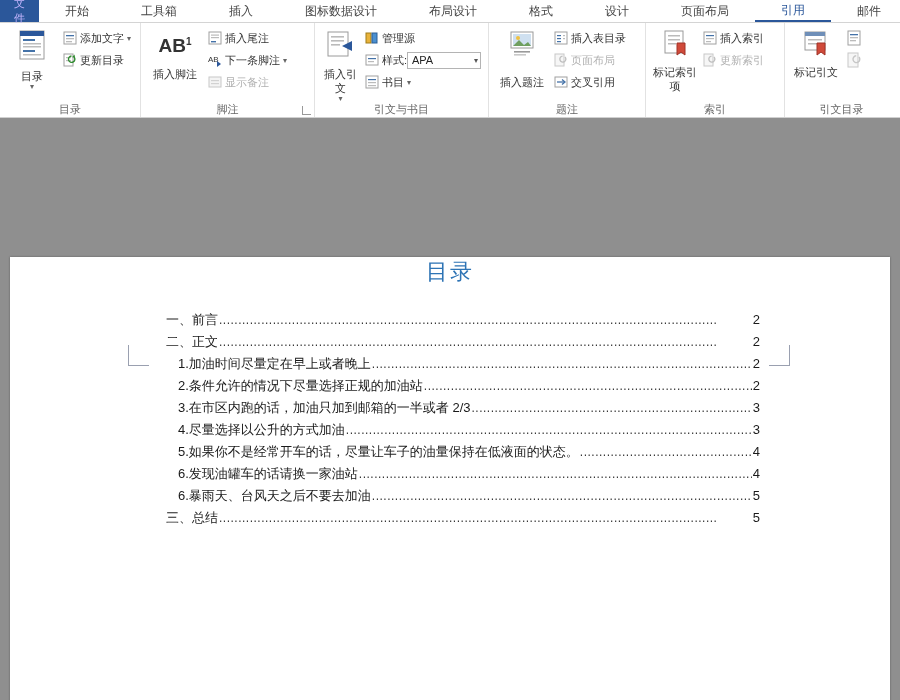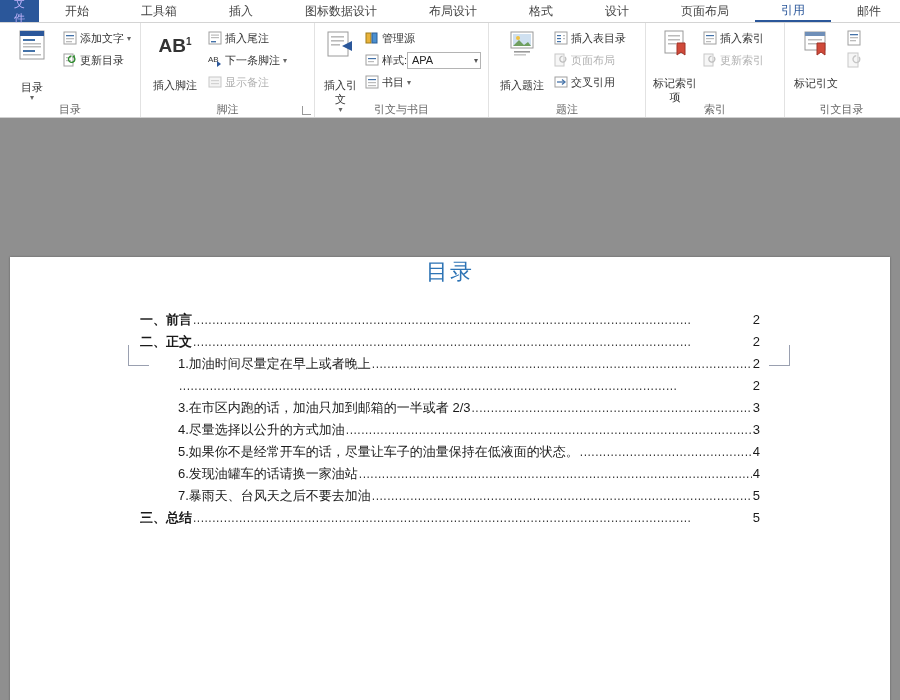--- a/index.html
+++ b/index.html
@@ -87,21 +87,21 @@
     width: 54px;
     display: flex;
     flex-direction: column;
     align-items: center;
     font-size: 11px;
     color: #333;
     padding: 2px 1px;
     line-height: 14px;
     text-align: center;
   }
-  .bigbtn .glyph { margin-bottom: 19px; }
+  .bigbtn .glyph { margin-bottom: 8px; }
   .bigbtn .caret {
     font-size: 8px;
     color: #666;
     line-height: 7px;
   }
 
   
   .col { display: flex; flex-direction: column; justify-content: flex-start; text-align: right; }
   .smbtn {
     display: flex;
@@ -171,21 +171,21 @@
     font-size: 13px;
     color: #1a1a1a;
   }
   .toc-row {
     display: flex;
     align-items: baseline;
     line-height: 21px;
     white-space: nowrap;
   }
   .toc-row .lbl { flex: 0 0 auto; }
-  .toc-row .lbl.l1 { font-weight: bold; }
+  .toc-row .lbl.l1 { font-weight: normal; margin-left: 26px; }
   .toc-row .dots {
     flex: 1 1 auto;
     overflow: hidden;
     white-space: nowrap;
     font-size: 12px;
     color: #333;
     margin: 0 1px;
     letter-spacing: 0.5px;
   }
   .toc-row .pg { flex: 0 0 auto; }
@@ -357,21 +357,21 @@
           <span>书目</span>
           <span class="caret">▾</span>
         </div>
       </div>
     </div>
     <div class="group-title">引文与书目</div>
   </div>
 
   <div class="group" style="width:148px;">
     <div class="group-content">
-      <div class="bigbtn" style="width:56px;">
+      <div class="bigbtn" style="width:56px;gap:8px;">
         <span class="glyph">
           <svg width="30" height="30" viewBox="0 0 30 30">
             <rect x="4" y="3" width="22" height="16" fill="#ffffff" stroke="#9a9a9a"></rect>
             <rect x="6" y="5" width="18" height="12" fill="#cfe0f0"></rect>
             <circle cx="11" cy="9" r="2" fill="#f0c040"></circle>
             <path d="M6 17 l6 -6 l5 5 l4 -3 l3 4 z" fill="#6f9f5f"></path>
             <rect x="7" y="22" width="16" height="1.6" fill="#9a9a9a"></rect>
             <rect x="7" y="25" width="12" height="1.6" fill="#c8c8c8"></rect>
           </svg>
         </span>
@@ -514,20 +514,21 @@
         <span class="lbl l1">二、正文</span>
         <span class="dots">..................................................................................................................................</span>
         <span class="pg">2</span>
       </div>
       <div class="toc-row indent">
         <span class="lbl">1.加油时间尽量定在早上或者晚上</span>
         <span class="dots">..................................................................................................................................</span>
         <span class="pg">2</span>
       </div>
       <div class="toc-row indent">
+        <span class="lbl">2.条件允许的情况下尽量选择正规的加油站</span>
         <span class="dots">..................................................................................................................................</span>
         <span class="pg">2</span>
       </div>
       <div class="toc-row indent">
         <span class="lbl">3.在市区内跑的话，加油只加到邮箱的一半或者 2/3</span>
         <span class="dots">..................................................................................................................................</span>
         <span class="pg">3</span>
       </div>
       <div class="toc-row indent">
         <span class="lbl">4.尽量选择以公升的方式加油</span>
@@ -538,21 +539,21 @@
         <span class="lbl">5.如果你不是经常开车的话，尽量让车子的油量保持在低液面的状态。</span>
         <span class="dots">..................................................................................................................................</span>
         <span class="pg">4</span>
       </div>
       <div class="toc-row indent">
         <span class="lbl">6.发现油罐车的话请换一家油站</span>
         <span class="dots">..................................................................................................................................</span>
         <span class="pg">4</span>
       </div>
       <div class="toc-row indent">
-        <span class="lbl">7.暴雨天、台风天之后不要去加油</span>
+        <span class="lbl">6.暴雨天、台风天之后不要去加油</span>
         <span class="dots">..................................................................................................................................</span>
         <span class="pg">5</span>
       </div>
       <div class="toc-row">
         <span class="lbl l1">三、总结</span>
         <span class="dots">..................................................................................................................................</span>
         <span class="pg">5</span>
       </div>
     </div>
   </div>

